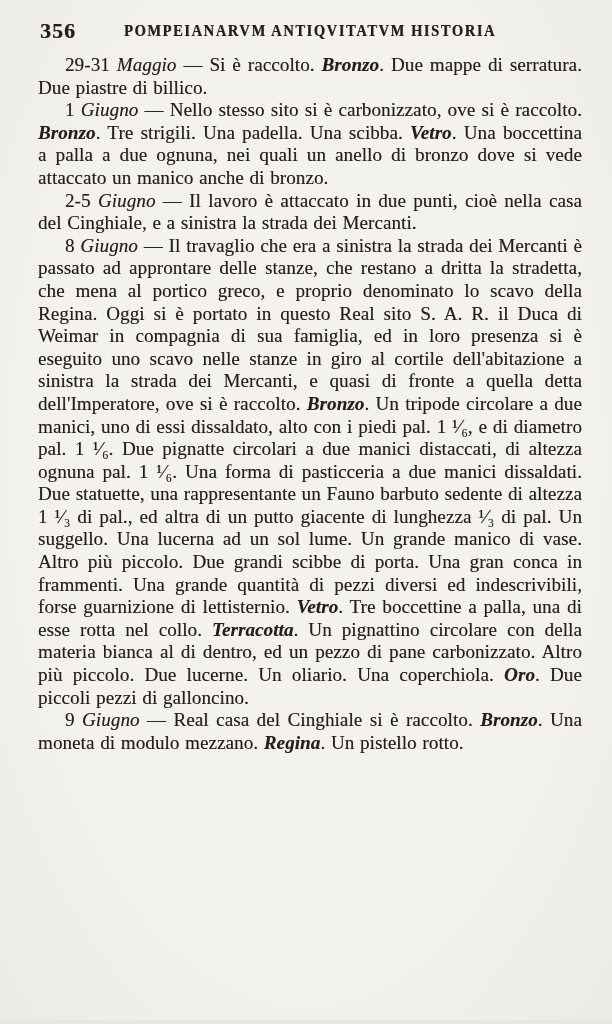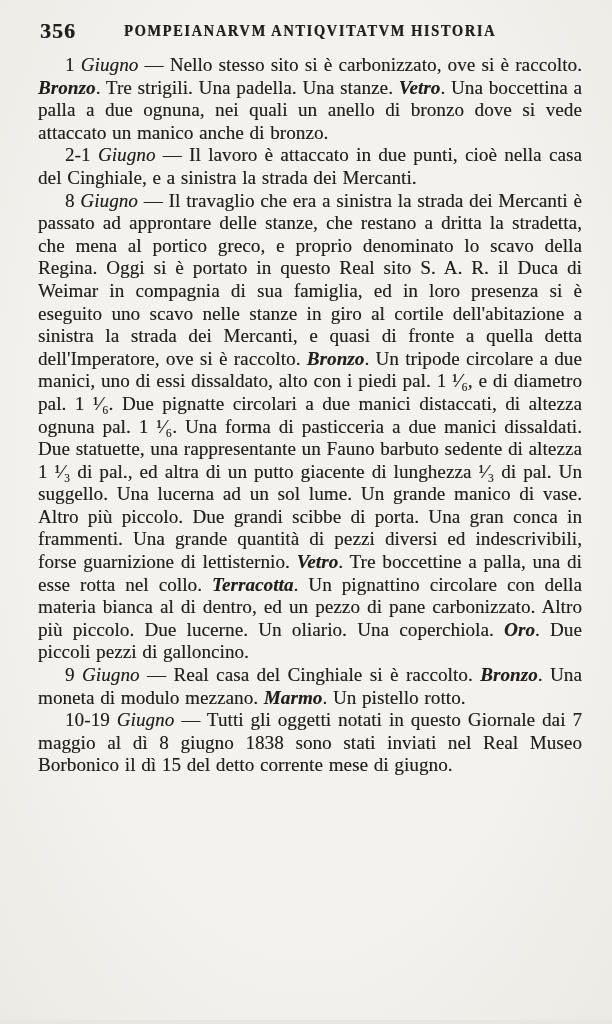--- a/index.html
+++ b/index.html
@@ -63,19 +63,19 @@
 </style>
 </head>
 <body>
 
 <div class="page">
   <div class="header">
     <span class="pagenum">356</span>
     <span class="running-title">POMPEIANARVM ANTIQVITATVM HISTORIA</span>
   </div>
   <div class="body-text">
-      <p><span>1 </span><span class="it">Giugno</span><span> — Nello stesso sito si è carbonizzato, ove si è raccolto. </span><span class="bi">Bronzo</span><span>. Tre strigili. Una padella. Una stanze. </span><span class="bi">Vetro</span><span>. Una boccettina a palla a due ognuna, nei quali un anello di bronzo dove si vede attaccato un manico anche di bronzo.</span></p>
-      <p><span>2-1 </span><span class="it">Giugno</span><span> — Il lavoro è attaccato in due punti, cioè nella casa del Cinghiale, e a sinistra la strada dei Mercanti.</span></p>
+      <p><span>29-31 </span><span class="it">Maggio</span><span> — Si è raccolto. </span><span class="bi">Bronzo</span><span>. Due mappe di serratura. Due piastre di billico.</span></p>
+      <p><span>1 </span><span class="it">Giugno</span><span> — Nello stesso sito si è carbonizzato, ove si è raccolto. </span><span class="bi">Bronzo</span><span>. Tre strigili. Una padella. Una scibba. </span><span class="bi">Vetro</span><span>. Una boccettina a palla a due ognuna, nei quali un anello di bronzo dove si vede attaccato un manico anche di bronzo.</span></p>
+      <p><span>2-5 </span><span class="it">Giugno</span><span> — Il lavoro è attaccato in due punti, cioè nella casa del Cinghiale, e a sinistra la strada dei Mercanti.</span></p>
       <p><span>8 </span><span class="it">Giugno</span><span> — Il travaglio che era a sinistra la strada dei Mercanti è passato ad approntare delle stanze, che restano a dritta la stradetta, che mena al portico greco, e proprio denominato lo scavo della Regina. Oggi si è portato in questo Real sito S. A. R. il Duca di Weimar in compagnia di sua famiglia, ed in loro presenza si è eseguito uno scavo nelle stanze in giro al cortile dell'abitazione a sinistra la strada dei Mercanti, e quasi di fronte a quella detta dell'Imperatore, ove si è raccolto. </span><span class="bi">Bronzo</span><span>. Un tripode circolare a due manici, uno di essi dissaldato, alto con i piedi pal. 1 ¹⁄₆, e di diametro pal. 1 ¹⁄₆. Due pignatte circolari a due manici distaccati, di altezza ognuna pal. 1 ¹⁄₆. Una forma di pasticceria a due manici dissaldati. Due statuette, una rappresentante un Fauno barbuto sedente di altezza 1 ¹⁄₃ di pal., ed altra di un putto giacente di lunghezza ¹⁄₃ di pal. Un suggello. Una lucerna ad un sol lume. Un grande manico di vase. Altro più piccolo. Due grandi scibbe di porta. Una gran conca in frammenti. Una grande quantità di pezzi diversi ed indescrivibili, forse guarnizione di lettisternio. </span><span class="bi">Vetro</span><span>. Tre boccettine a palla, una di esse rotta nel collo. </span><span class="bi">Terracotta</span><span>. Un pignattino circolare con della materia bianca al di dentro, ed un pezzo di pane carbonizzato. Altro più piccolo. Due lucerne. Un oliario. Una coperchiola. </span><span class="bi">Oro</span><span>. Due piccoli pezzi di galloncino.</span></p>
-      <p><span>9 </span><span class="it">Giugno</span><span> — Real casa del Cinghiale si è raccolto. </span><span class="bi">Bronzo</span><span>. Una moneta di modulo mezzano. </span><span class="bi">Marmo</span><span>. Un pistello rotto.</span></p>
-      <p><span>10-19 </span><span class="it">Giugno</span><span> — Tutti gli oggetti notati in questo Giornale dai 7 maggio al dì 8 giugno 1838 sono stati inviati nel Real Museo Borbonico il dì 15 del detto corrente mese di giugno.</span></p>
+      <p><span>9 </span><span class="it">Giugno</span><span> — Real casa del Cinghiale si è raccolto. </span><span class="bi">Bronzo</span><span>. Una moneta di modulo mezzano. </span><span class="bi">Regina</span><span>. Un pistello rotto.</span></p>
     </div>
 </div>
 
 </body></html>

